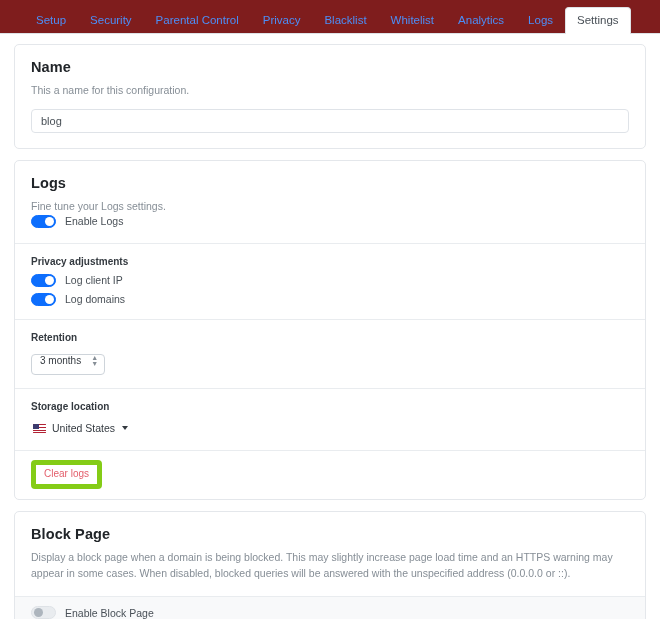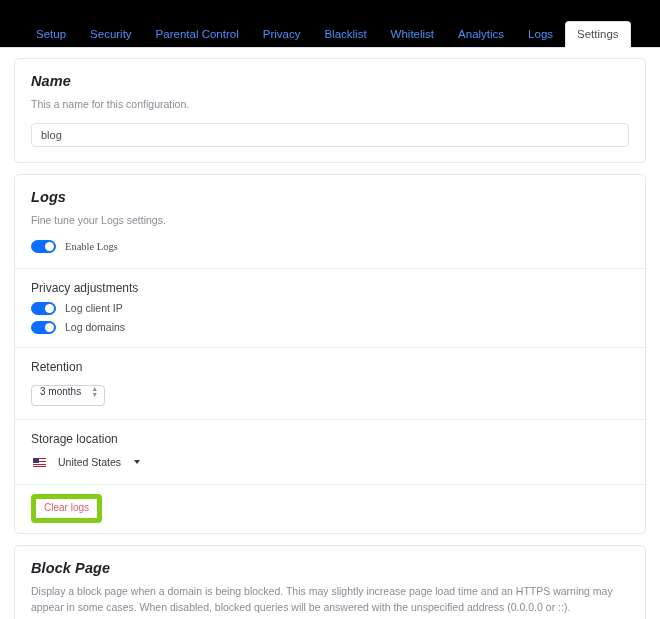--- a/index.html
+++ b/index.html
@@ -10,23 +10,23 @@
     font-family: "Liberation Sans", "DejaVu Sans", sans-serif;
     color: #212529;
     -webkit-font-smoothing: antialiased;
   }
 
   
   .tabbar {
     display: flex;
     align-items: flex-end;
     padding: 0 0 0 24px;
-    height: 48px;
+    height: 34px;
     border-bottom: 1px solid #dee2e6;
-    background: #000000;
+    background: #7f1d1d;
   }
   .tab {
     font-size: 11.5px;
     color: #4c8ef7;
     padding: 7px 11px 8px 11px;
     line-height: 1;
     cursor: pointer;
     border: 1px solid transparent;
     border-bottom: none;
     border-radius: 4px 4px 0 0;
@@ -55,31 +55,30 @@
   .card-row  { padding: 12px 16px 13px 16px; border-top: 1px solid #e9ecef; }
   .card-row.shaded { background: #f8f9fa; }
   .card-row.tight { padding: 9px 16px 10px 16px; }
 
   .card-title {
     font-size: 14.5px;
     font-weight: bold;
     color: #212529;
     margin: 0 0 7px 0;
     letter-spacing: 0.1px;
-    font-style: italic;
   }
   .card-desc {
     font-size: 10.5px;
     color: #868e96;
     margin: 0;
     line-height: 1.55;
   }
   .sub-title {
-    font-size: 12px;
-    font-weight: normal;
+    font-size: 10px;
+    font-weight: bold;
     color: #343a40;
     margin: 0 0 7px 0;
   }
 
   
   .text-input {
     display: block;
     width: 100%;
     height: 24px;
     margin-top: 11px;
@@ -136,21 +135,21 @@
     line-height: 0;
     color: #868e96;
     font-size: 7px;
   }
   .stepper span { display: block; line-height: 6px; }
 
   
   .flag-select {
     display: inline-flex;
     align-items: center;
-    gap: 12px;
+    gap: 6px;
     font-size: 10.5px;
     color: #343a40;
     cursor: pointer;
     padding: 1px 2px;
     justify-content: space-between;
   }
   .flag {
     width: 13px; height: 9px;
     border-radius: 1px;
     position: relative;
@@ -216,21 +215,21 @@
       <p class="card-desc">This a name for this configuration.</p>
       <input class="text-input" type="text" value="blog" style="">
     </div>
   </div>
 
   <div class="card">
 
     <div class="card-body">
       <div class="card-title">Logs</div>
       <p class="card-desc">Fine tune your Logs settings.</p>
-      <div class="toggle-row" style="margin-top:11px;font-family:Liberation Serif, serif;">
+      <div class="toggle-row" style="">
         <span class="switch on">
             <span class="knob"></span>
           </span>
         <span class="toggle-label">Enable Logs</span>
       </div>
     </div>
 
     <div class="card-row">
       <div class="sub-title">Privacy adjustments</div>
       <div class="toggle-row">

